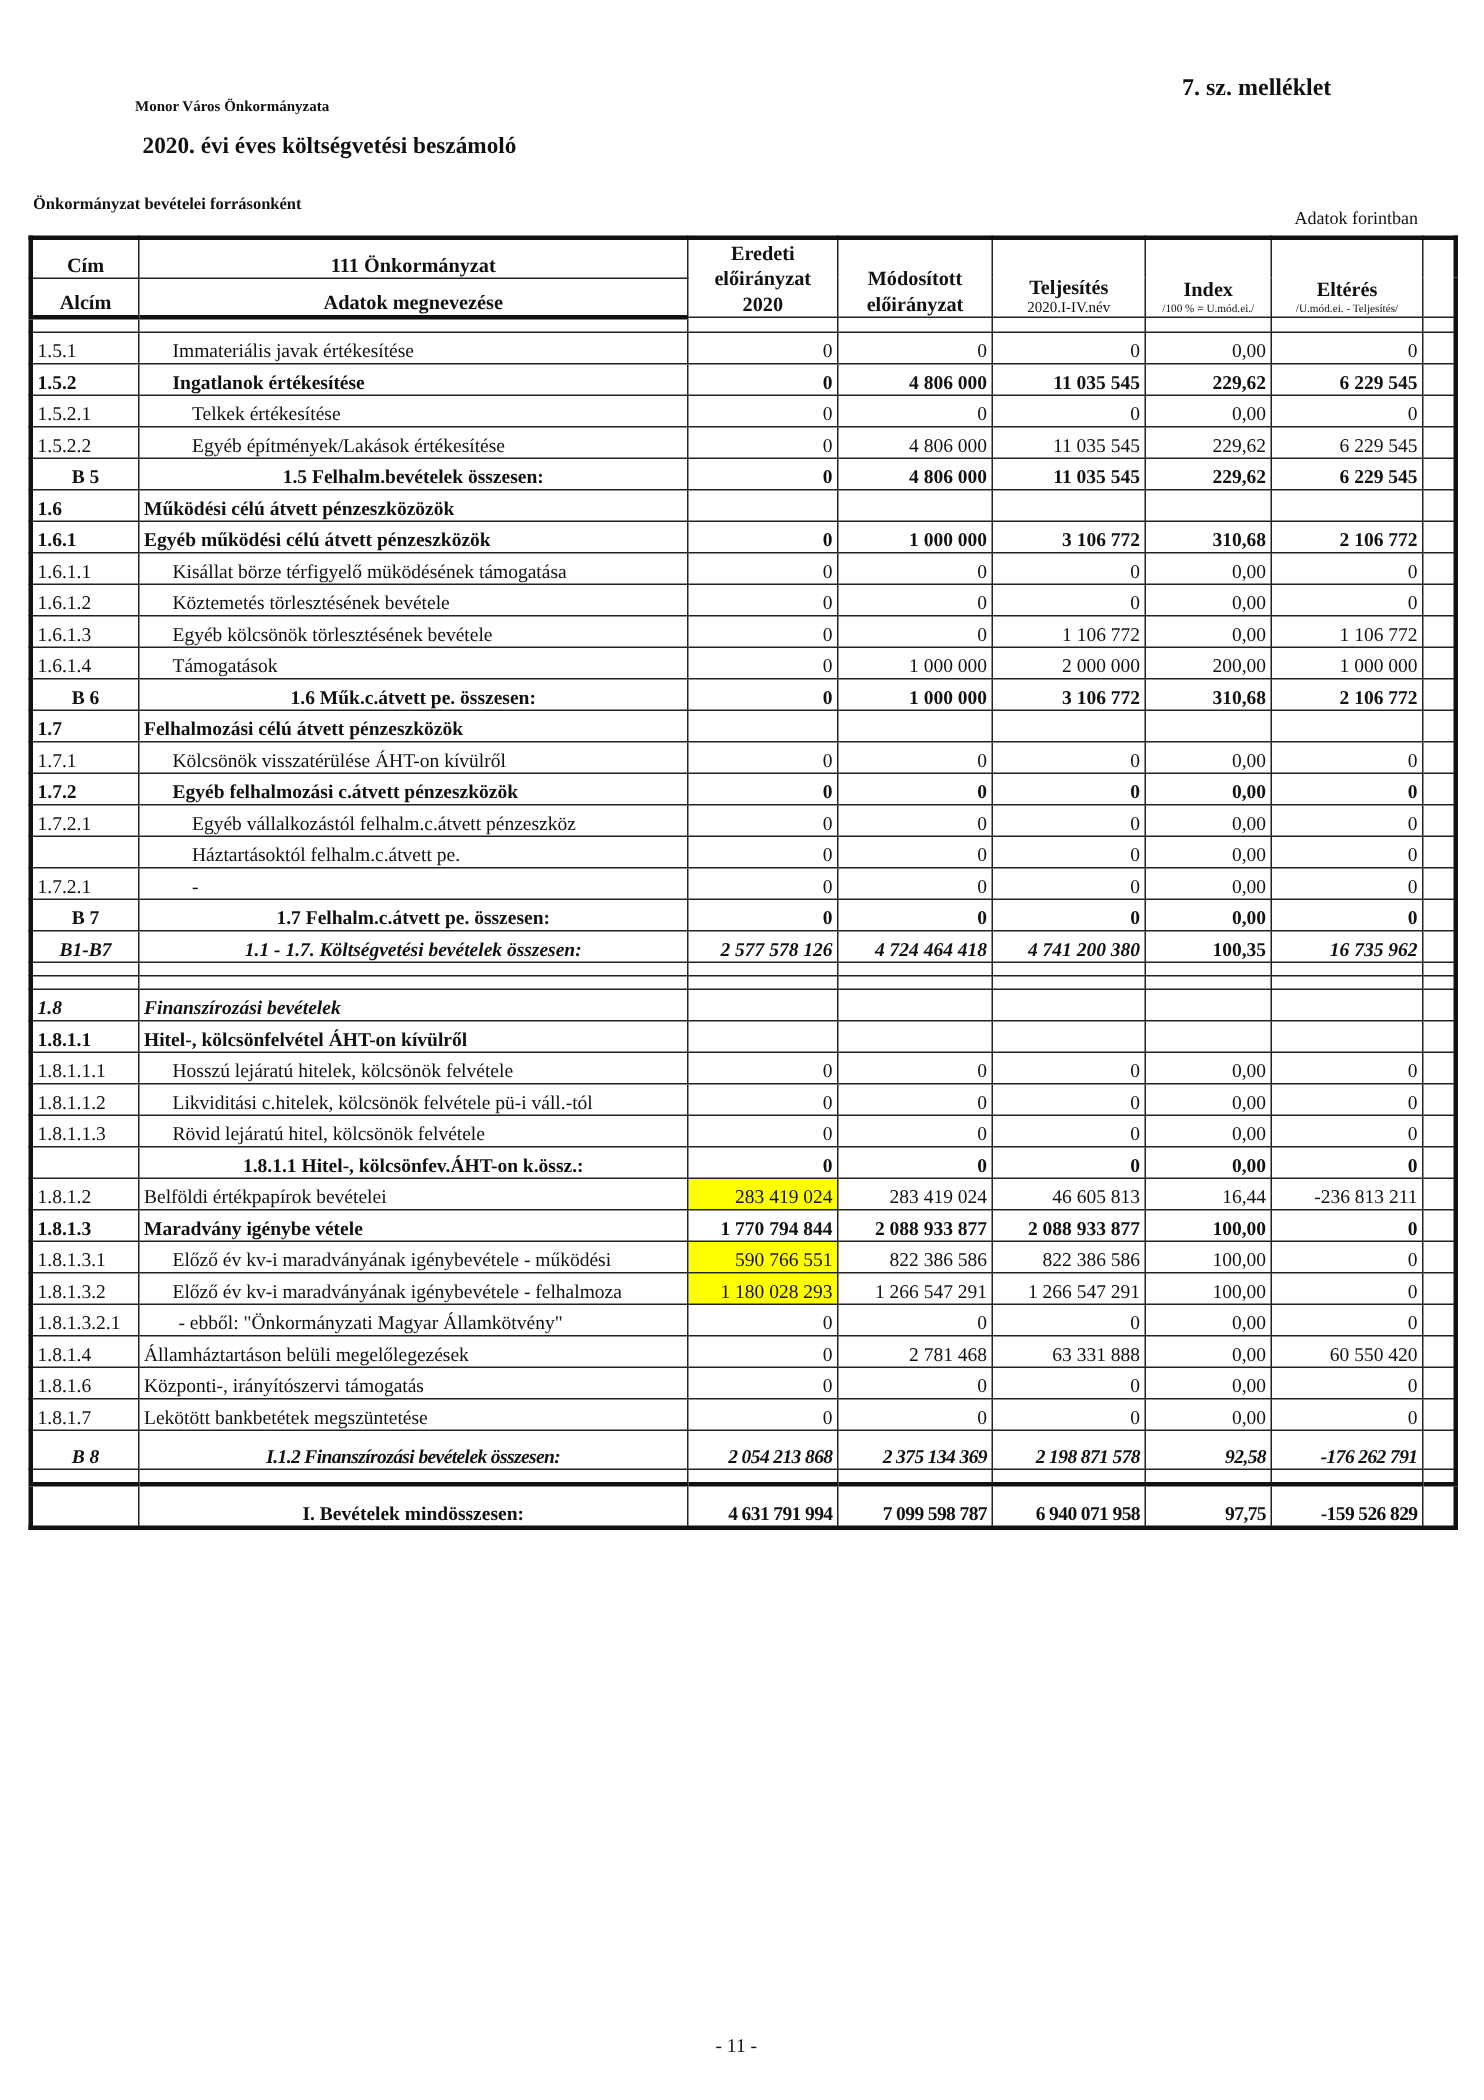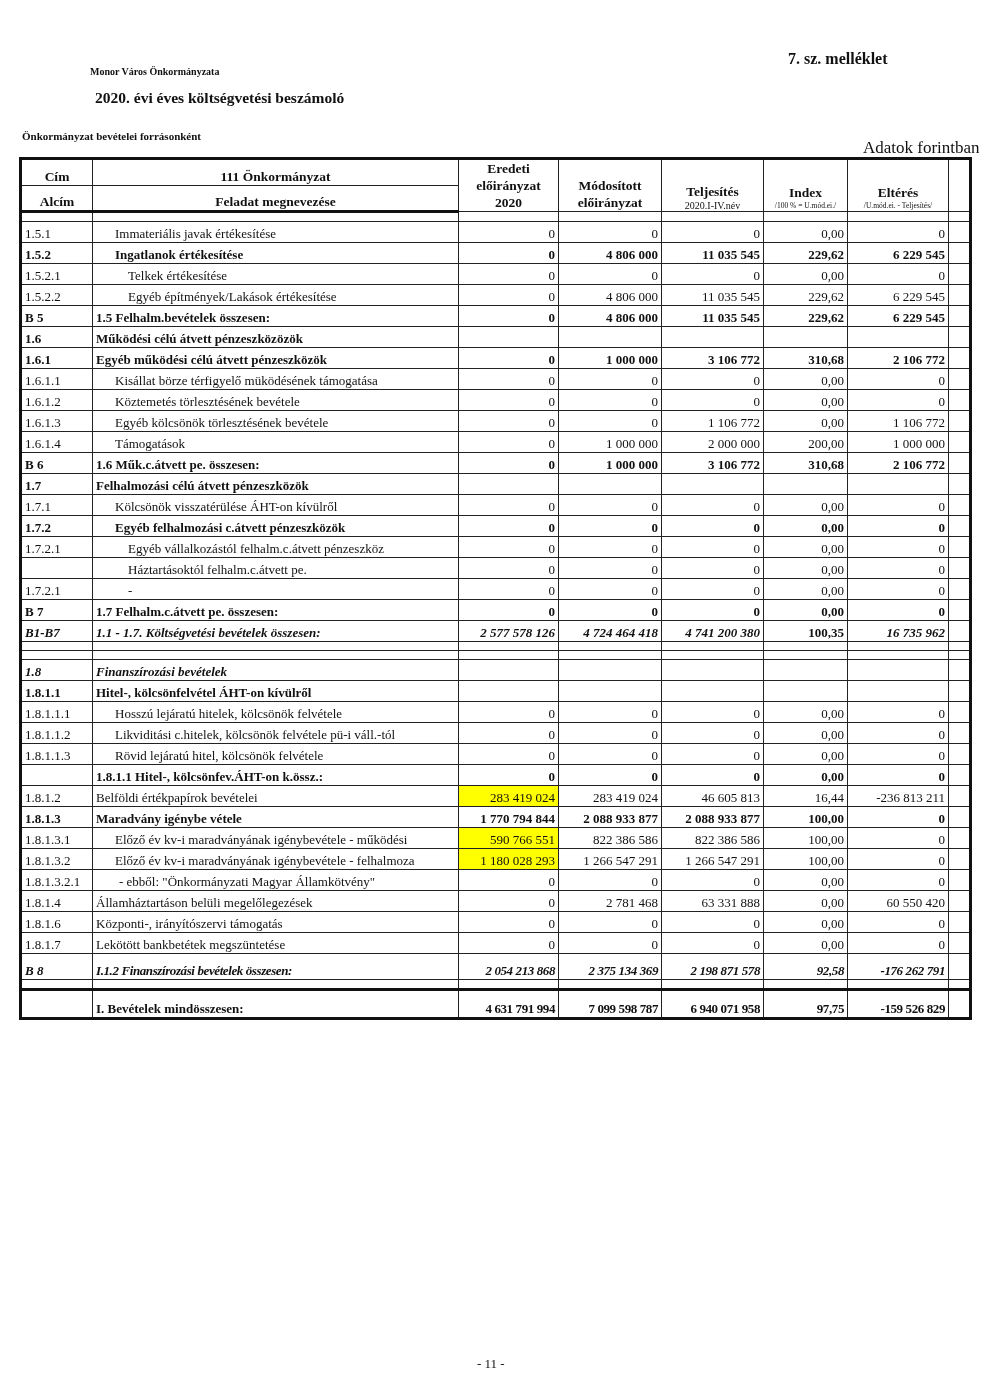--- a/index.html
+++ b/index.html
@@ -1,36 +1,36 @@
 <!DOCTYPE html>
 <html><head>
 <meta charset="utf-8">
 <style>
   html, body { margin:0; padding:0; background:#ffffff; }
   body { width:989px; height:1400px; position:relative; font-family:"Liberation Serif", serif; color:#111; }
   .annex { position:absolute; left:788px; top:50px; font-size:16px; font-weight:bold; }
   .title1 { position:absolute; left:90px; top:66px; font-size:10px; font-weight:bold; }
   .title2 { position:absolute; left:95px; top:89px; font-size:15.5px; font-weight:bold;text-align:right; }
   .subtitle { position:absolute; left:22px; top:130px; font-size:11px; font-weight:bold; }
-  .units { position:absolute; left:863px; top:138px; font-size:17px; }
+  .units { position:absolute; left:863px; top:138px; font-size:12px; }
   .footer { position:absolute; left:477px; top:1356px; font-size:13px; }
 
   table.t { position:absolute; left:19px; top:157px; border-collapse:collapse; table-layout:fixed; width:950px; font-size:13px; }
   table.t td { border:1.5px solid #222; padding:0 3px; height:20px; line-height:16px; white-space:nowrap; overflow:hidden; vertical-align:bottom; }
   table.t { border:3px solid #111; }
   col.c1 { width:72px; } col.c2 { width:366px; } col.c3 { width:100px; } col.c4 { width:103px; }
   col.c5 { width:102px; } col.c6 { width:84px; } col.c7 { width:101px; } col.c8 { width:22px; }
   .hd td { text-align:center; font-weight:bold; font-size:13.5px; vertical-align:middle; height:18px; }
   .hd .small { display:block; font-weight:normal; font-size:10px; line-height:11px; }
   .hd .tiny { display:block; font-weight:normal; font-size:7.5px; line-height:10px; }
   tr.hdr-end td { border-bottom:3px solid #111; }
   td.num { text-align:right; }
   tr.b td { font-weight:bold; }
   tr.sec-i td { font-style:italic; font-weight:bold; }
-  td.center { text-align:left; }
+  td.center { text-align:center; }
   .in1 { padding-left:22px !important; }
   .in2 { padding-left:35px !important; }
   .in3 { padding-left:26px !important; }
   td.hl { background:#ffff00; }
   tr.spacer td { height:8px; }
   tr.grand td { border-top:3px solid #111; height:26px; font-weight:bold; }
   .cond { letter-spacing:-0.4px; }
 </style>
 </head>
 <body>
@@ -58,21 +58,21 @@
       <td>111 Önkormányzat</td>
       <td rowspan="2" style="white-space:normal;line-height:17px;vertical-align:top;"><span>Eredeti előirányzat 2020</span></td>
       <td rowspan="2" style="white-space:normal;line-height:17px;font-family:Liberation Serif, serif;"><span>Módosított előirányzat</span></td>
       <td rowspan="2"><span>Teljesítés</span><span class="small">2020.I-IV.név</span></td>
       <td rowspan="2"><span>Index</span><span class="tiny">/100 % = U.mód.ei./</span></td>
       <td rowspan="2"><span>Eltérés</span><span class="tiny">/U.mód.ei. - Teljesítés/</span></td>
       <td rowspan="2"></td>
     </tr>
     <tr class="hd hdr-end">
       <td>Alcím</td>
-      <td>Feladat megnevezése</td>
+      <td>Adatok megnevezése</td>
     </tr>
     <tr class="spacer">
         <td></td>
         <td></td>
         <td></td>
         <td></td>
         <td></td>
         <td></td>
         <td></td>
         <td></td>

